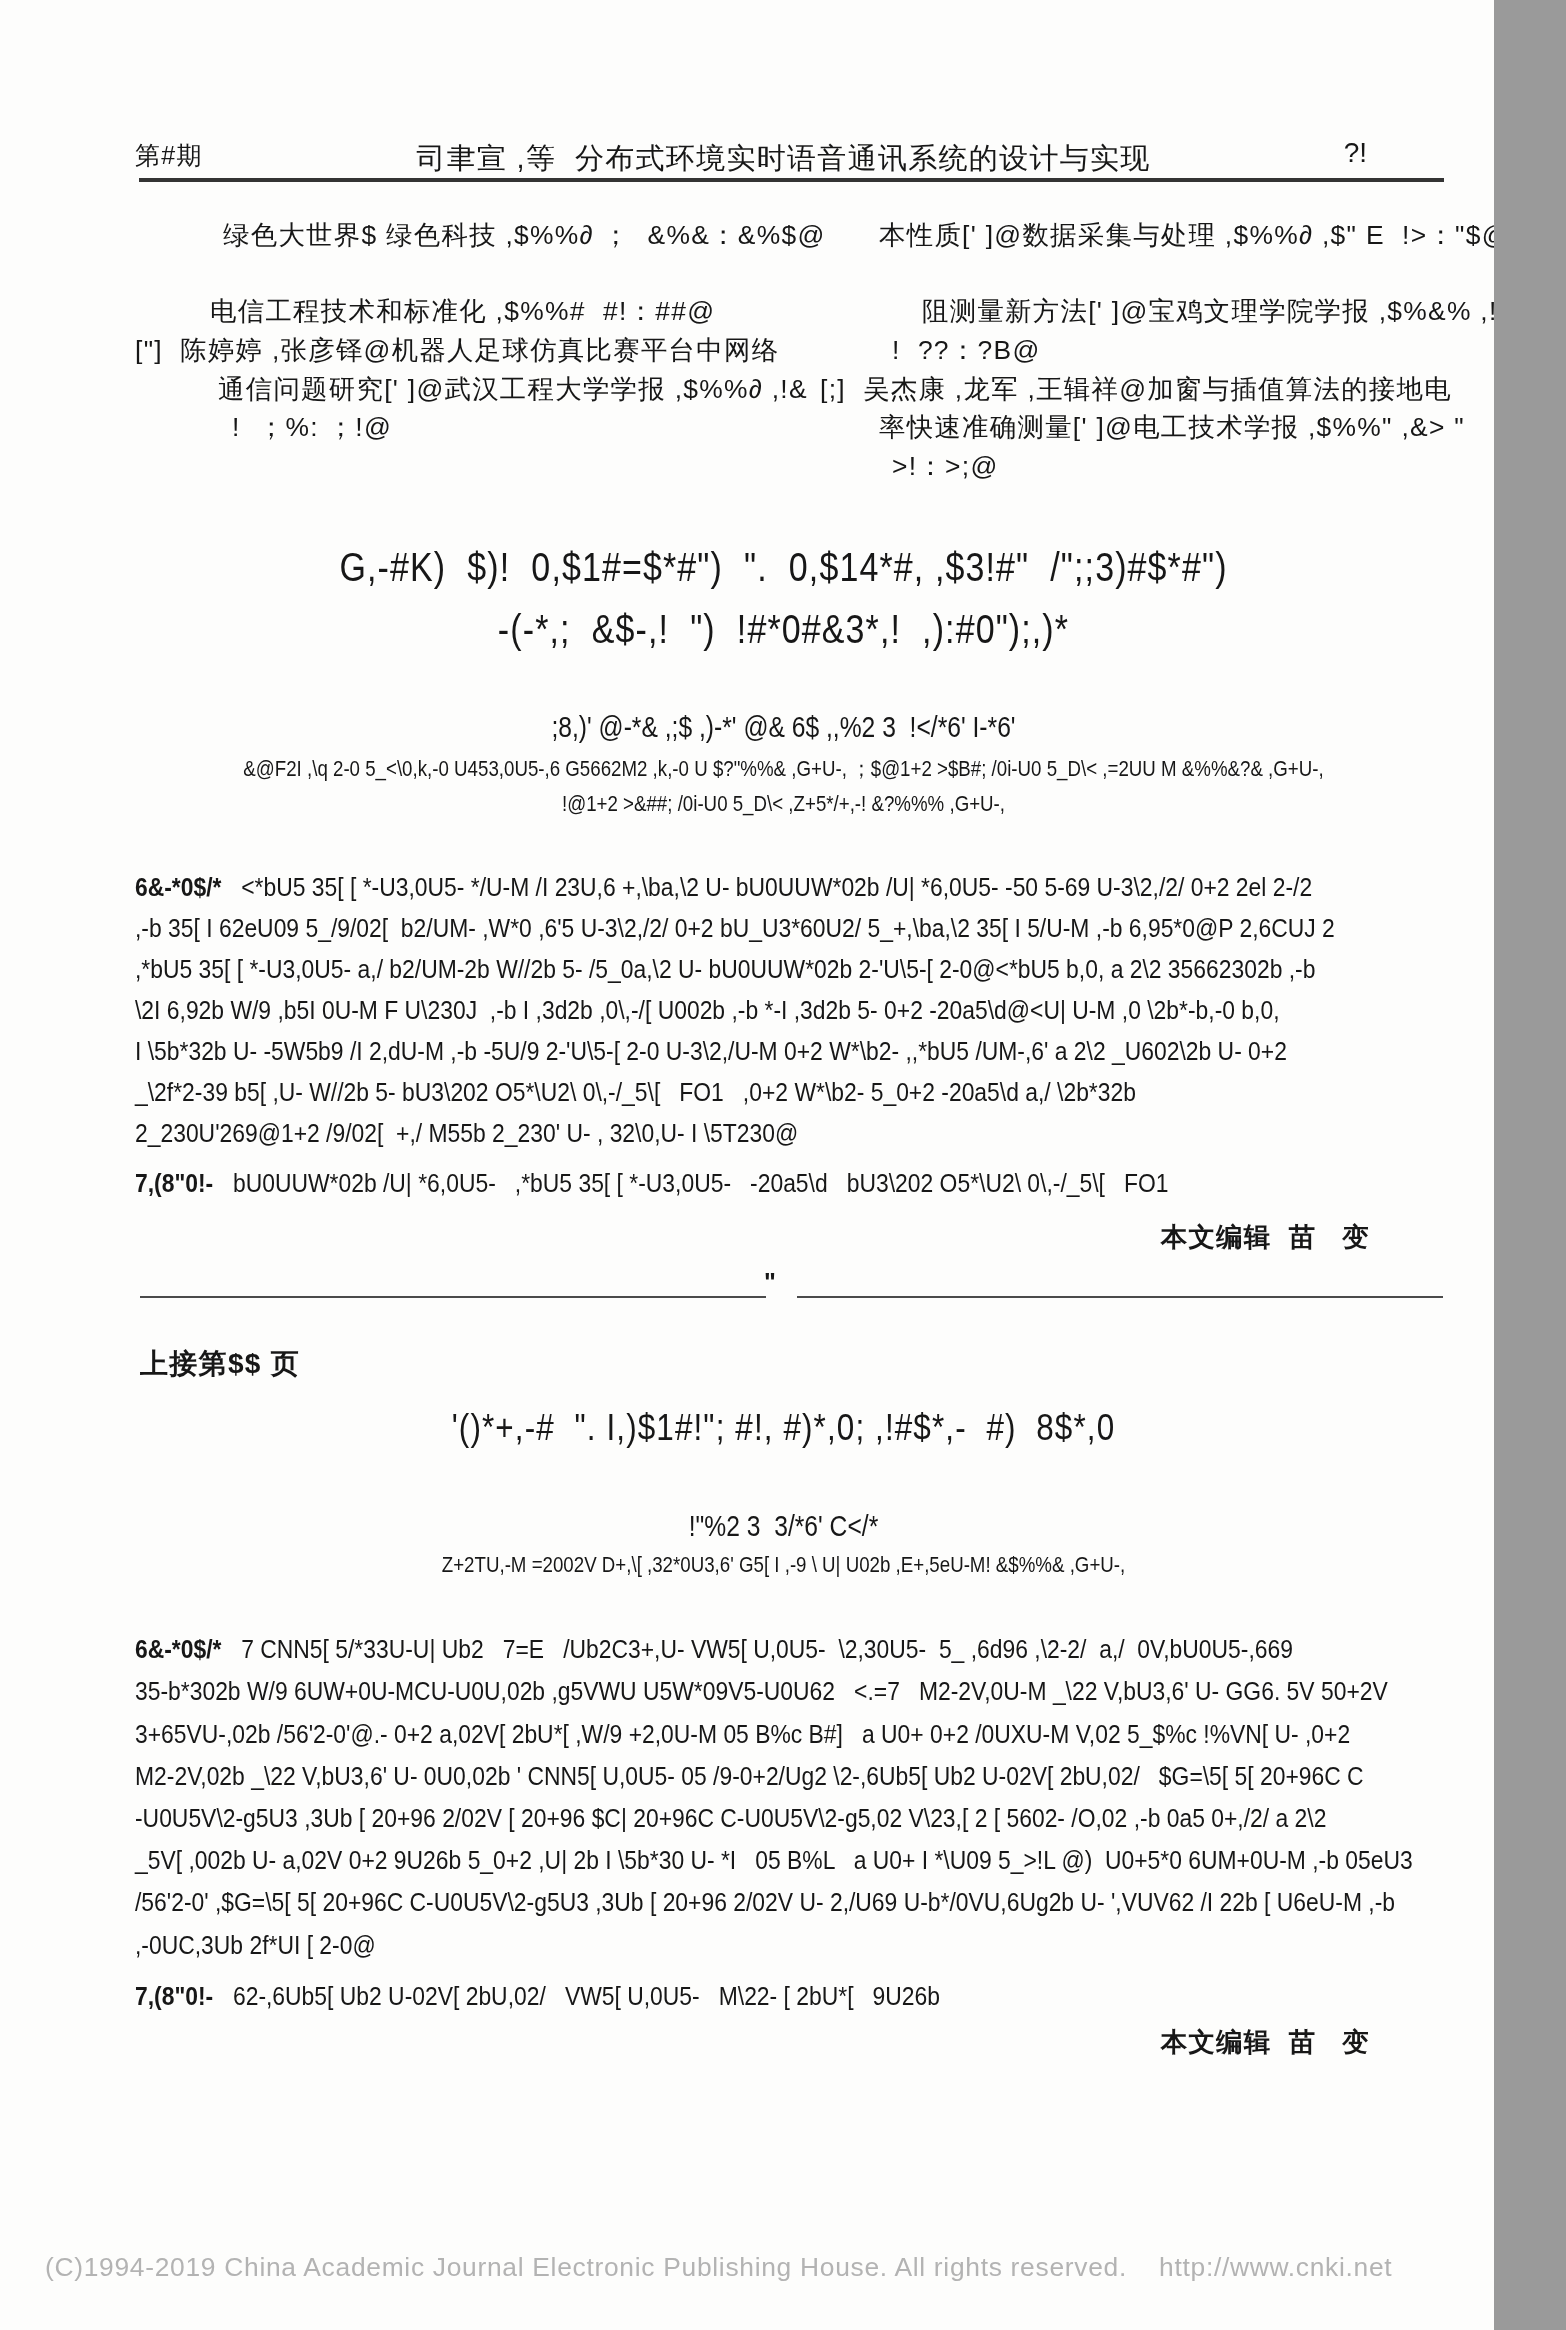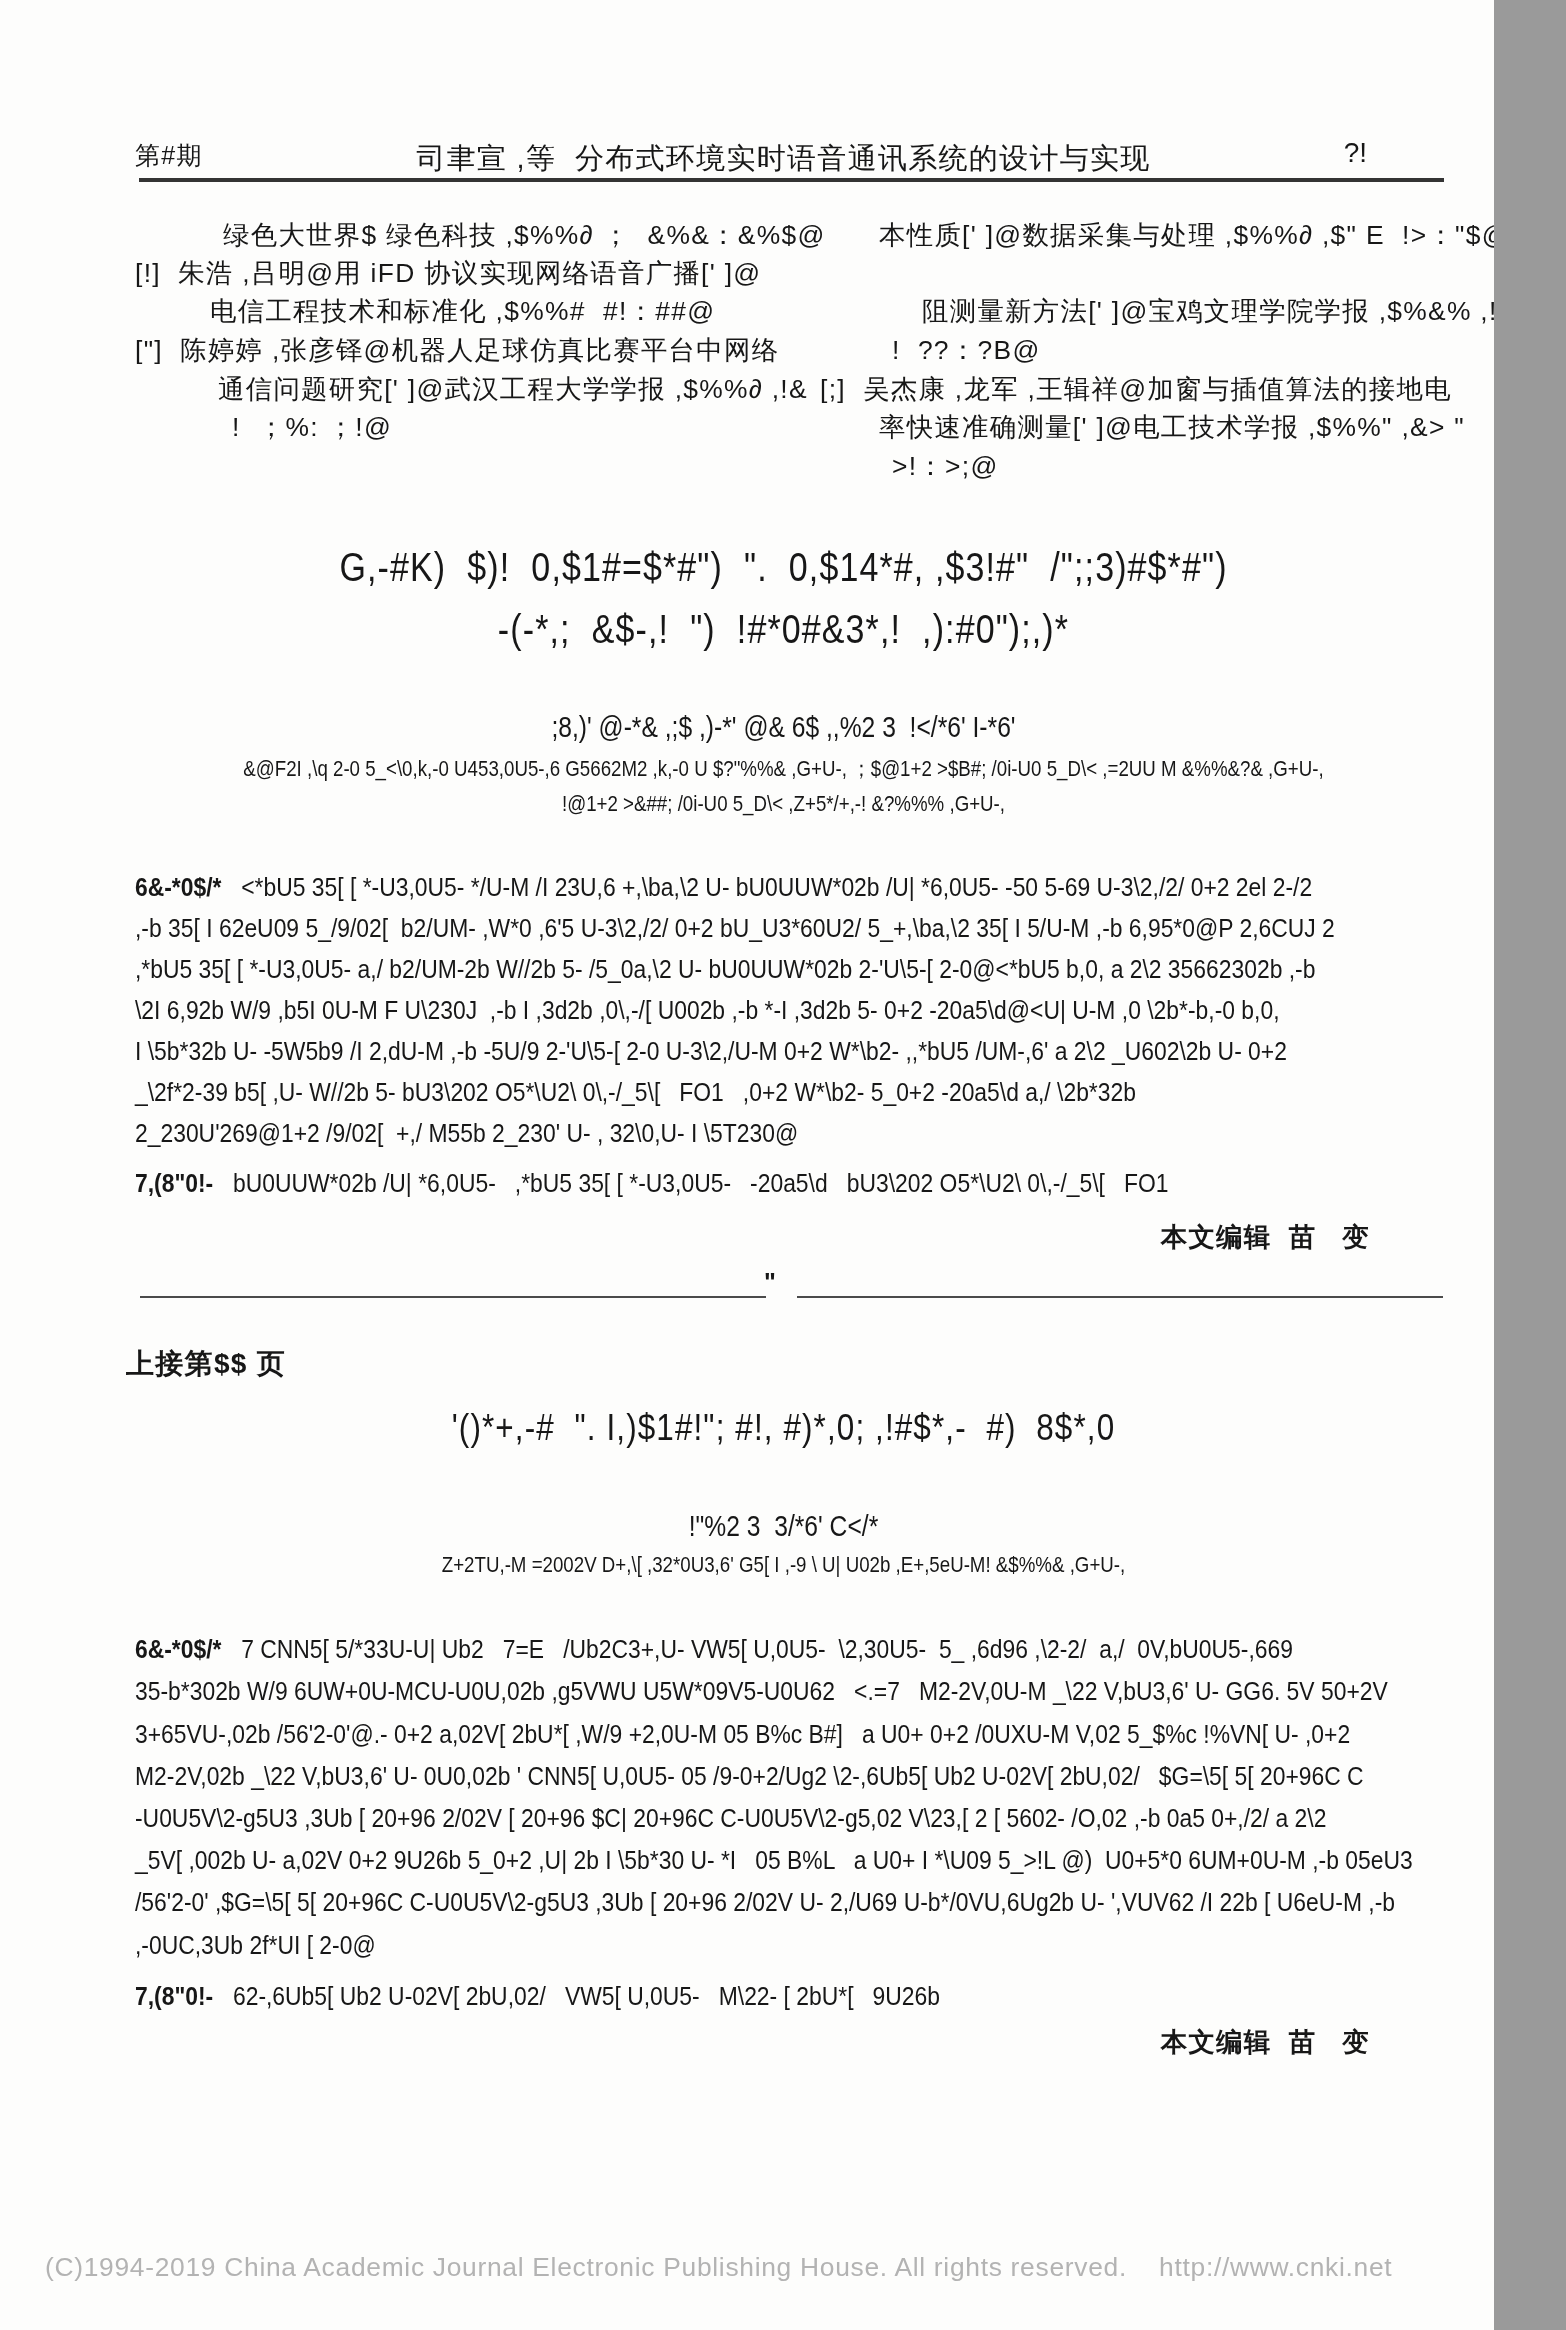--- a/index.html
+++ b/index.html
@@ -29,21 +29,20 @@
 <body>
 
 <div class="page">
 
   <div class="abs zh" style="left:135px;top:139px;font-size:25px">第#期</div>
   <div class="abs zh center" style="top:139px;font-size:29px">司聿宣 ,等  分布式环境实时语音通讯系统的设计与实现</div>
   <div class="abs" style="right:127px;top:137px;font-size:28px">?!</div>
   <div class="abs headrule" style="left:139px;top:178px;width:1305px"></div>
 
   <div class="abs zh ref" style="left:223px;top:218px">绿色大世界$ 绿色科技 ,$%%∂ ；  &amp;%&amp;：&amp;%$@</div>
-  <div class="abs zh ref" style="left:135px;top:256px">[!]  朱浩 ,吕明@用 iFD 协议实现网络语音广播[' ]@</div>
   <div class="abs zh ref" style="left:210px;top:294px">电信工程技术和标准化 ,$%%#  #!：##@</div>
   <div class="abs zh ref" style="left:135px;top:333px">["]  陈婷婷 ,张彦铎@机器人足球仿真比赛平台中网络</div>
   <div class="abs zh ref" style="left:218px;top:372px">通信问题研究[' ]@武汉工程大学学报 ,$%%∂ ,!&amp;</div>
   <div class="abs zh ref" style="left:232px;top:410px">!  ；%: ；!@</div>
 
   <div class="abs zh ref" style="left:879px;top:218px">本性质[' ]@数据采集与处理 ,$%%∂ ,$" E  !&gt;："$@</div>
   <div class="abs zh ref" style="left:922px;top:294px">阻测量新方法[' ]@宝鸡文理学院学报 ,$%&amp;% ,!%</div>
   <div class="abs zh ref" style="left:892px;top:333px">!  ??：?B@</div>
   <div class="abs zh ref" style="left:820px;top:372px">[;]  吴杰康 ,龙军 ,王辑祥@加窗与插值算法的接地电</div>
   <div class="abs zh ref" style="left:879px;top:410px">率快速准确测量[' ]@电工技术学报 ,$%%" ,&amp;&gt; "</div>
@@ -64,21 +63,21 @@
   <div class="abs g" style="left:135px;top:1118px;font-size:26px">2_230U'269@1+2 /9/02[  +,/ M55b 2_230' U- , 32\0,U- I \5T230@</div>
 
   <div class="abs g" style="left:135px;top:1168px;font-size:26px"><span class="lbl">7,(8"0!-</span><span>bU0UUW*02b /U| *6,0U5-   ,*bU5 35[ [ *-U3,0U5-   -20a5\d   bU3\202 O5*\U2\ 0\,-/_5\[   FO1</span></div>
 
   <div class="abs zhb" style="right:124px;top:1220px;font-size:26.4px;text-align:right">本文编辑  苗   变</div>
 
   <div class="abs rule-seg" style="left:140px;top:1296px;width:626px"></div>
   <div class="abs rule-seg" style="left:797px;top:1296px;width:646px"></div>
   <div class="abs b" style="left:764px;top:1268px;font-size:25px">"</div>
 
-  <div class="abs zhb" style="left:126px;top:1345px;font-size:28px">上接第$$ 页</div>
+  <div class="abs zhb" style="left:140px;top:1345px;font-size:28px">上接第$$ 页</div>
 
   <div class="abs gc center" style="top:1407px;font-size:37px;letter-spacing:1.3px">'()*+,-#  ". I,)$1#!"; #!, #)*,0; ,!#$*,-  #)  8$*,0</div>
   <div class="abs gc center" style="top:1510px;font-size:29px">!"%2 3  3/*6' C&lt;/*</div>
   <div class="abs gc center" style="top:1552px;font-size:22px">Z+2TU,-M =2002V D+,\[ ,32*0U3,6' G5[ I ,-9 \ U| U02b ,E+,5eU-M! &amp;$%%&amp; ,G+U-,</div>
 
   <div class="abs g" style="left:135px;top:1634px;font-size:26px"><span class="lbl">6&amp;-*0$/*</span><span>7 CNN5[ 5/*33U-U| Ub2   7=E   /Ub2C3+,U- VW5[ U,0U5-  \2,30U5-  5_ ,6d96 ,\2-2/  a,/  0V,bU0U5-,669</span></div>
   <div class="abs g" style="left:135px;top:1676px;font-size:26px">35-b*302b W/9 6UW+0U-MCU-U0U,02b ,g5VWU U5W*09V5-U0U62   &lt;.=7   M2-2V,0U-M _\22 V,bU3,6' U- GG6. 5V 50+2V</div>
   <div class="abs g" style="left:135px;top:1719px;font-size:26px">3+65VU-,02b /56'2-0'@.- 0+2 a,02V[ 2bU*[ ,W/9 +2,0U-M 05 B%c B#]   a U0+ 0+2 /0UXU-M V,02 5_$%c !%VN[ U- ,0+2</div>
   <div class="abs g" style="left:135px;top:1761px;font-size:26px">M2-2V,02b _\22 V,bU3,6' U- 0U0,02b ' CNN5[ U,0U5- 05 /9-0+2/Ug2 \2-,6Ub5[ Ub2 U-02V[ 2bU,02/   $G=\5[ 5[ 20+96C C</div>
   <div class="abs g" style="left:135px;top:1803px;font-size:26px">-U0U5V\2-g5U3 ,3Ub [ 20+96 2/02V [ 20+96 $C| 20+96C C-U0U5V\2-g5,02 V\23,[ 2 [ 5602- /O,02 ,-b 0a5 0+,/2/ a 2\2</div>

